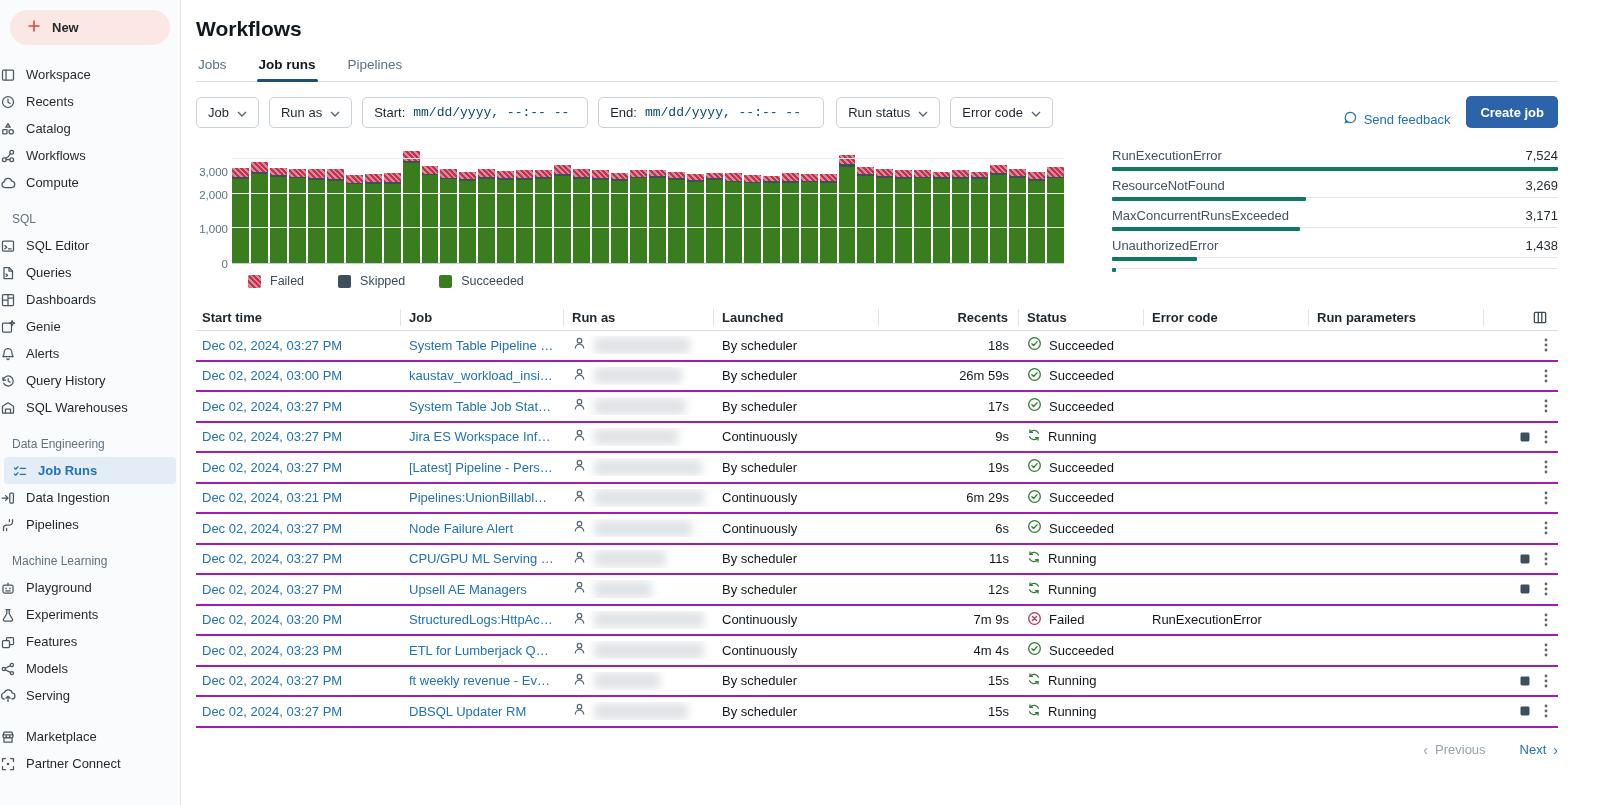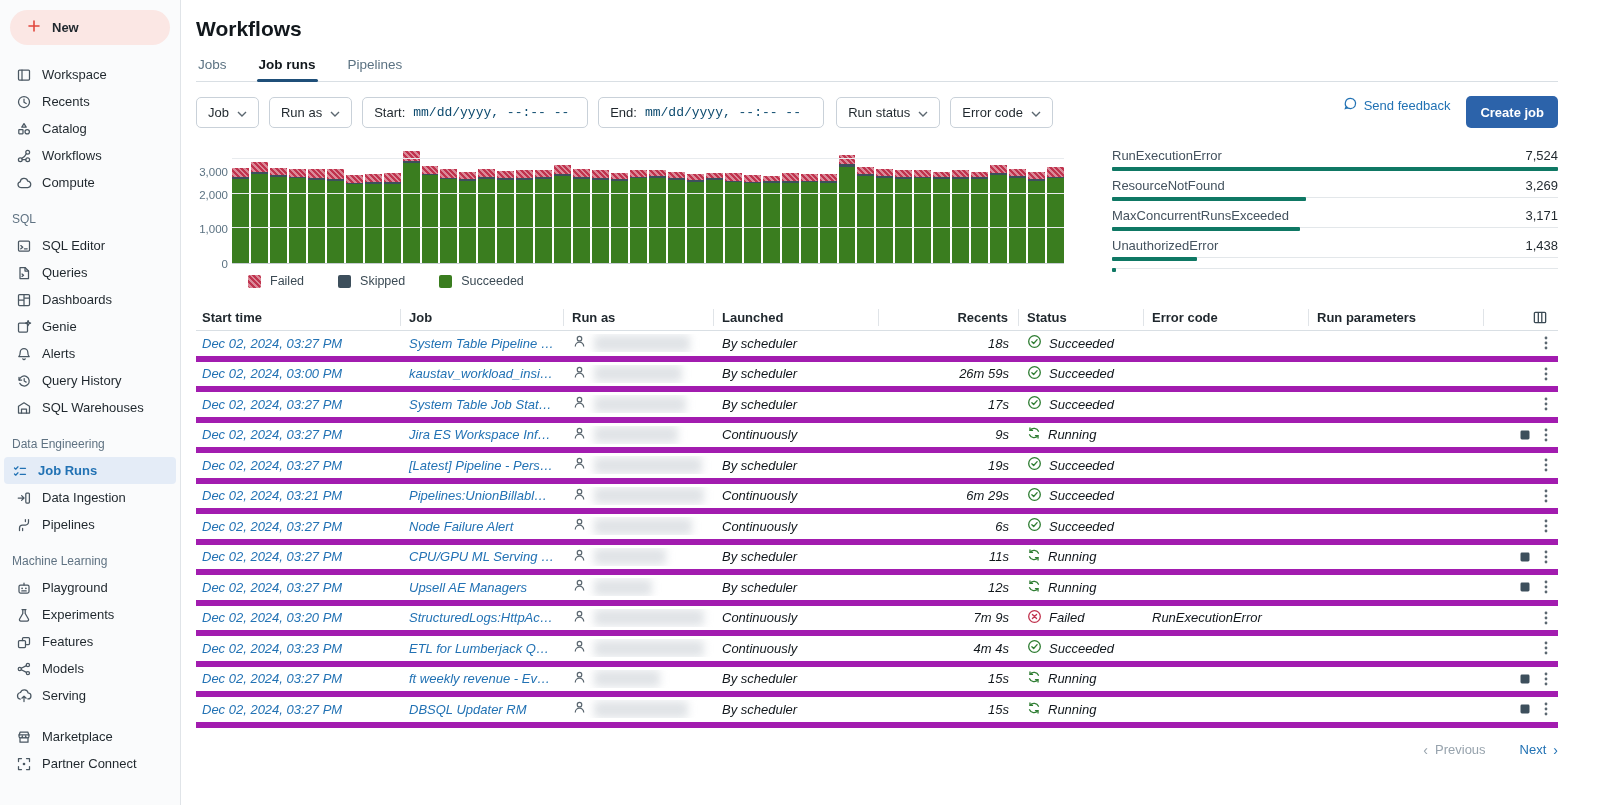--- a/index.html
+++ b/index.html
@@ -9,38 +9,38 @@
     font-size: 13px; color:#11171C; background:#fff; display:flex;
   }
   
   .sidebar { width:181px; min-width:181px; height:100%; background:#FAFBFC;
     border-right:1px solid #E0E4E8; padding-top:6px; overflow:hidden; }
   .new-pill { margin:4px 10px 16px 10px; background:#FBE7E4; border-radius:18px;
     display:flex; align-items:center; gap:10px; padding:8px 16px; cursor:pointer; }
   .new-pill .lbl { font-weight:700; font-size:13px; color:#1F272D; }
   .side-section-title { color:#5F7282; font-size:12px; margin:16px 12px 6px 12px; }
   .side-gap { height:14px; }
-  .side-item { display:flex; align-items:center; gap:10px; padding:0 16px; height:27px;
+  .side-item { display:flex; align-items:center; gap:10px; padding:0 0; height:27px;
     color:#1F272D; cursor:pointer; }
   .side-item .ic { width:16px; height:16px; display:flex; align-items:center; justify-content:center; }
   .side-item.active { background:#E4ECF7; color:#2272B4; border-radius:4px; margin:0 4px; padding:0 8px; font-weight:600; }
   
   .main { flex:1; padding:0 42px 0 15px; overflow:hidden; }
   .page-title { font-size:21px; font-weight:700; margin:17px 0 10px 0; color:#11171C; }
   .tabs { display:flex; gap:28px; border-bottom:1px solid #D9DFE4; }
   .tab { padding:6px 2px 9px 2px; color:#5B7282; font-size:13.5px; cursor:pointer; position:relative; }
   .tab.active { color:#11171C; font-weight:700; }
   .tab.active::after { content:""; position:absolute; left:0; right:0; bottom:-1px; height:3px; background:#1F4F79; border-radius:2px; }
   
   .filters { display:flex; align-items:center; gap:10px; margin-top:14px; }
   .pill { border:1px solid #C9D1D9; border-radius:5px; background:#fff; height:31px;
     display:flex; align-items:center; gap:8px; padding:0 11px; font-size:13px; color:#1F272D; cursor:pointer; }
   .pill .ph { color:#0c4a6e;font-family:Liberation Mono, monospace; }
   .pill.date { width:226px; cursor:text; }
-  .filters-right { margin-left:auto; display:flex; align-items:flex-start; gap:16px; }
+  .filters-right { margin-left:auto; display:flex; align-items:flex-end; gap:16px; }
   .feedback { color:#2272B4; display:flex; align-items:center; gap:6px; cursor:pointer; }
   .create-btn { background:#2C63AA; color:#fff; border:none; border-radius:5px; height:32px;
     padding:0 14px; font-size:13px; font-weight:600; cursor:pointer; }
   
   .viz-row { display:flex; margin-top:18px; gap:48px; }
   .chart-wrap { width:868px; min-width:868px; }
   .chart-area { display:flex; }
   .y-axis { width:36px; position:relative; height:118px; }
   .y-axis .yt { position:absolute; right:4px; font-size:11.5px; color:#5B7282; transform:translateY(50%); }
   .plot { position:relative; flex:1; height:118px; border-bottom:1px solid #C6CDD3; }
@@ -65,21 +65,21 @@
   .err-bar { position:absolute; left:0; top:-1px; height:4px; background:#0F7864; border-radius:1px; }
   
   .grid-table { margin-top:16px; }
   .t-header, .t-row { display:grid;
     grid-template-columns:205px 163px 150px 165px 140px 125px 165px 1fr 74px; align-items:center; }
   .t-header { border-bottom:1px solid #D9DFE4; height:27px; font-weight:700; color:#1F272D; }
   .t-header .hc { padding:0 10px 0 8px; height:17px; display:flex; align-items:center; border-right:1px solid #E0E4E8; overflow:hidden; white-space:nowrap; }
   .t-header .hc:first-child { padding-left:6px; }
   .t-header .hc.right { justify-content:flex-end; }
   .t-header .hc.last { border-right:none; justify-content:flex-end; }
-  .t-row { height:30.5px; border-bottom:6px solid #a21caf;font-style:italic; }
+  .t-row { height:30.5px; border-bottom:2px solid #a21caf; }
   .t-row .c { padding:0 10px 0 8px; overflow:hidden; white-space:nowrap; text-overflow:ellipsis; }
   .t-row .c:first-child { padding-left:6px; }
   .link { color:#2272B4; cursor:pointer; }
   .runas { display:flex; align-items:center; gap:7px; }
   .blur-name { height:17px; border-radius:3px; background:#C7CDD3; filter:blur(4px); opacity:.55; }
   .right { text-align:right; }
   .status { display:flex; align-items:center; gap:7px; }
   .actions { display:flex; align-items:center; justify-content:flex-end; gap:14px; padding-right:4px; }
   .iconbtn { display:flex; align-items:center; justify-content:center; cursor:pointer; }
   

